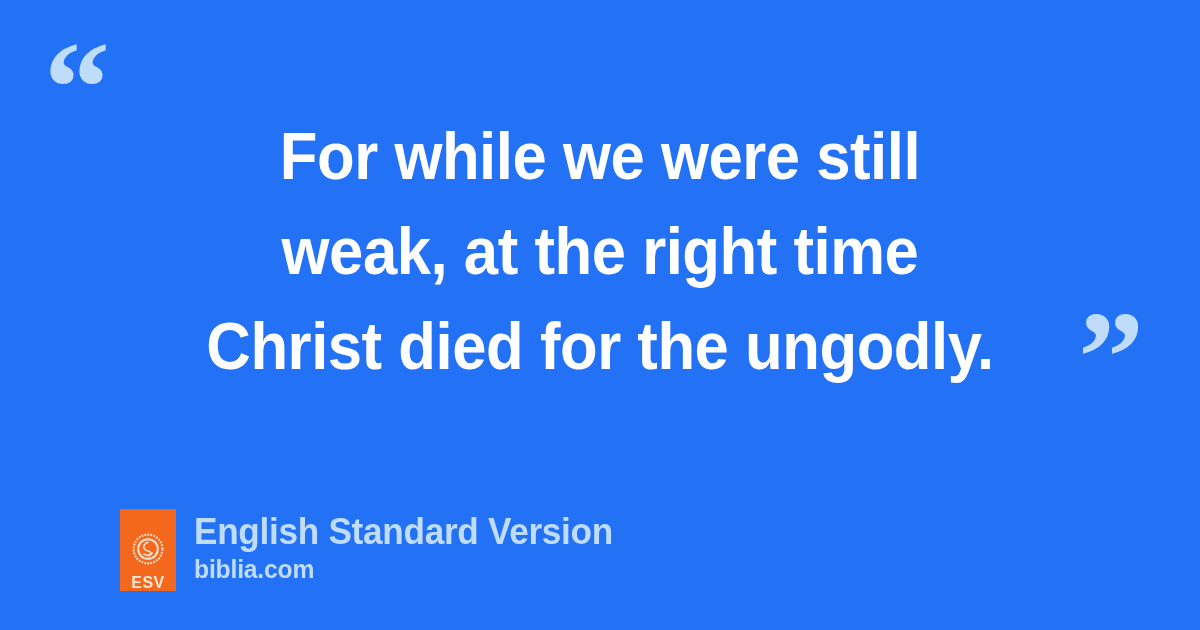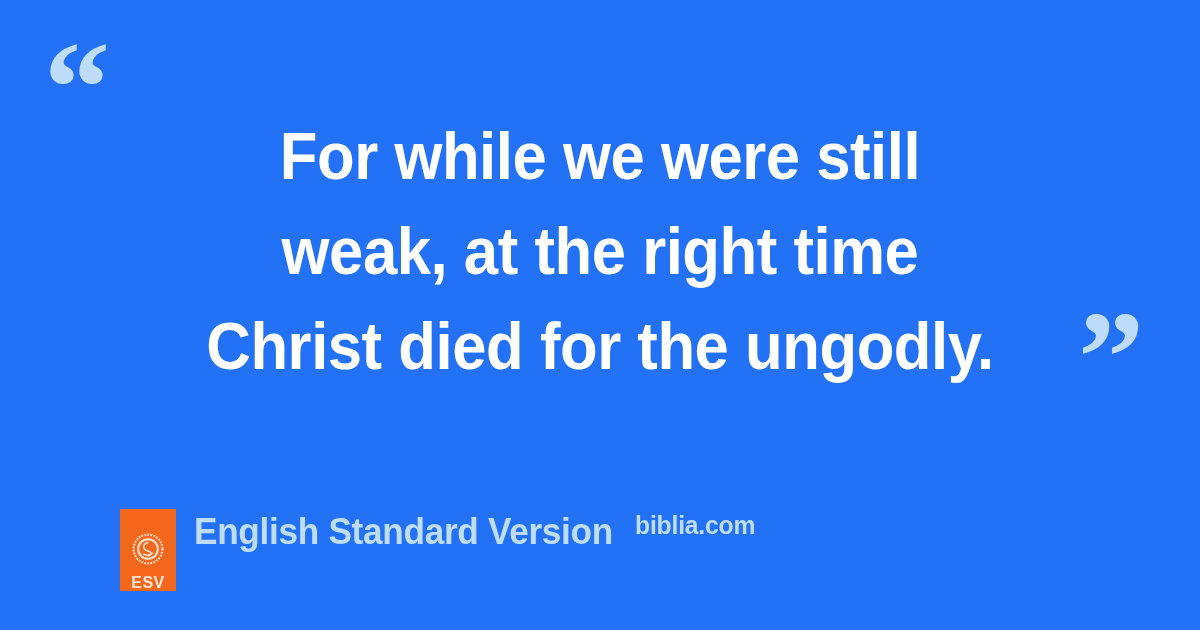--- a/index.html
+++ b/index.html
@@ -101,21 +101,21 @@
     font-family:"Liberation Sans", sans-serif;
     font-weight:700;
     font-size:16px;
     letter-spacing:0.5px;
     line-height:1;
   }
 
   #attribution-text {
     margin-left:18px;
     display:flex;
-    flex-direction:row;
+    flex-direction:column;
     justify-content:flex-start;
     padding-top:1px;
   }
 
   #version-name {
     color:#bfddfa;
     font-family:"Liberation Sans Narrow","Liberation Sans", sans-serif;
     font-weight:700;
     font-size:37px;
     line-height:44px;

